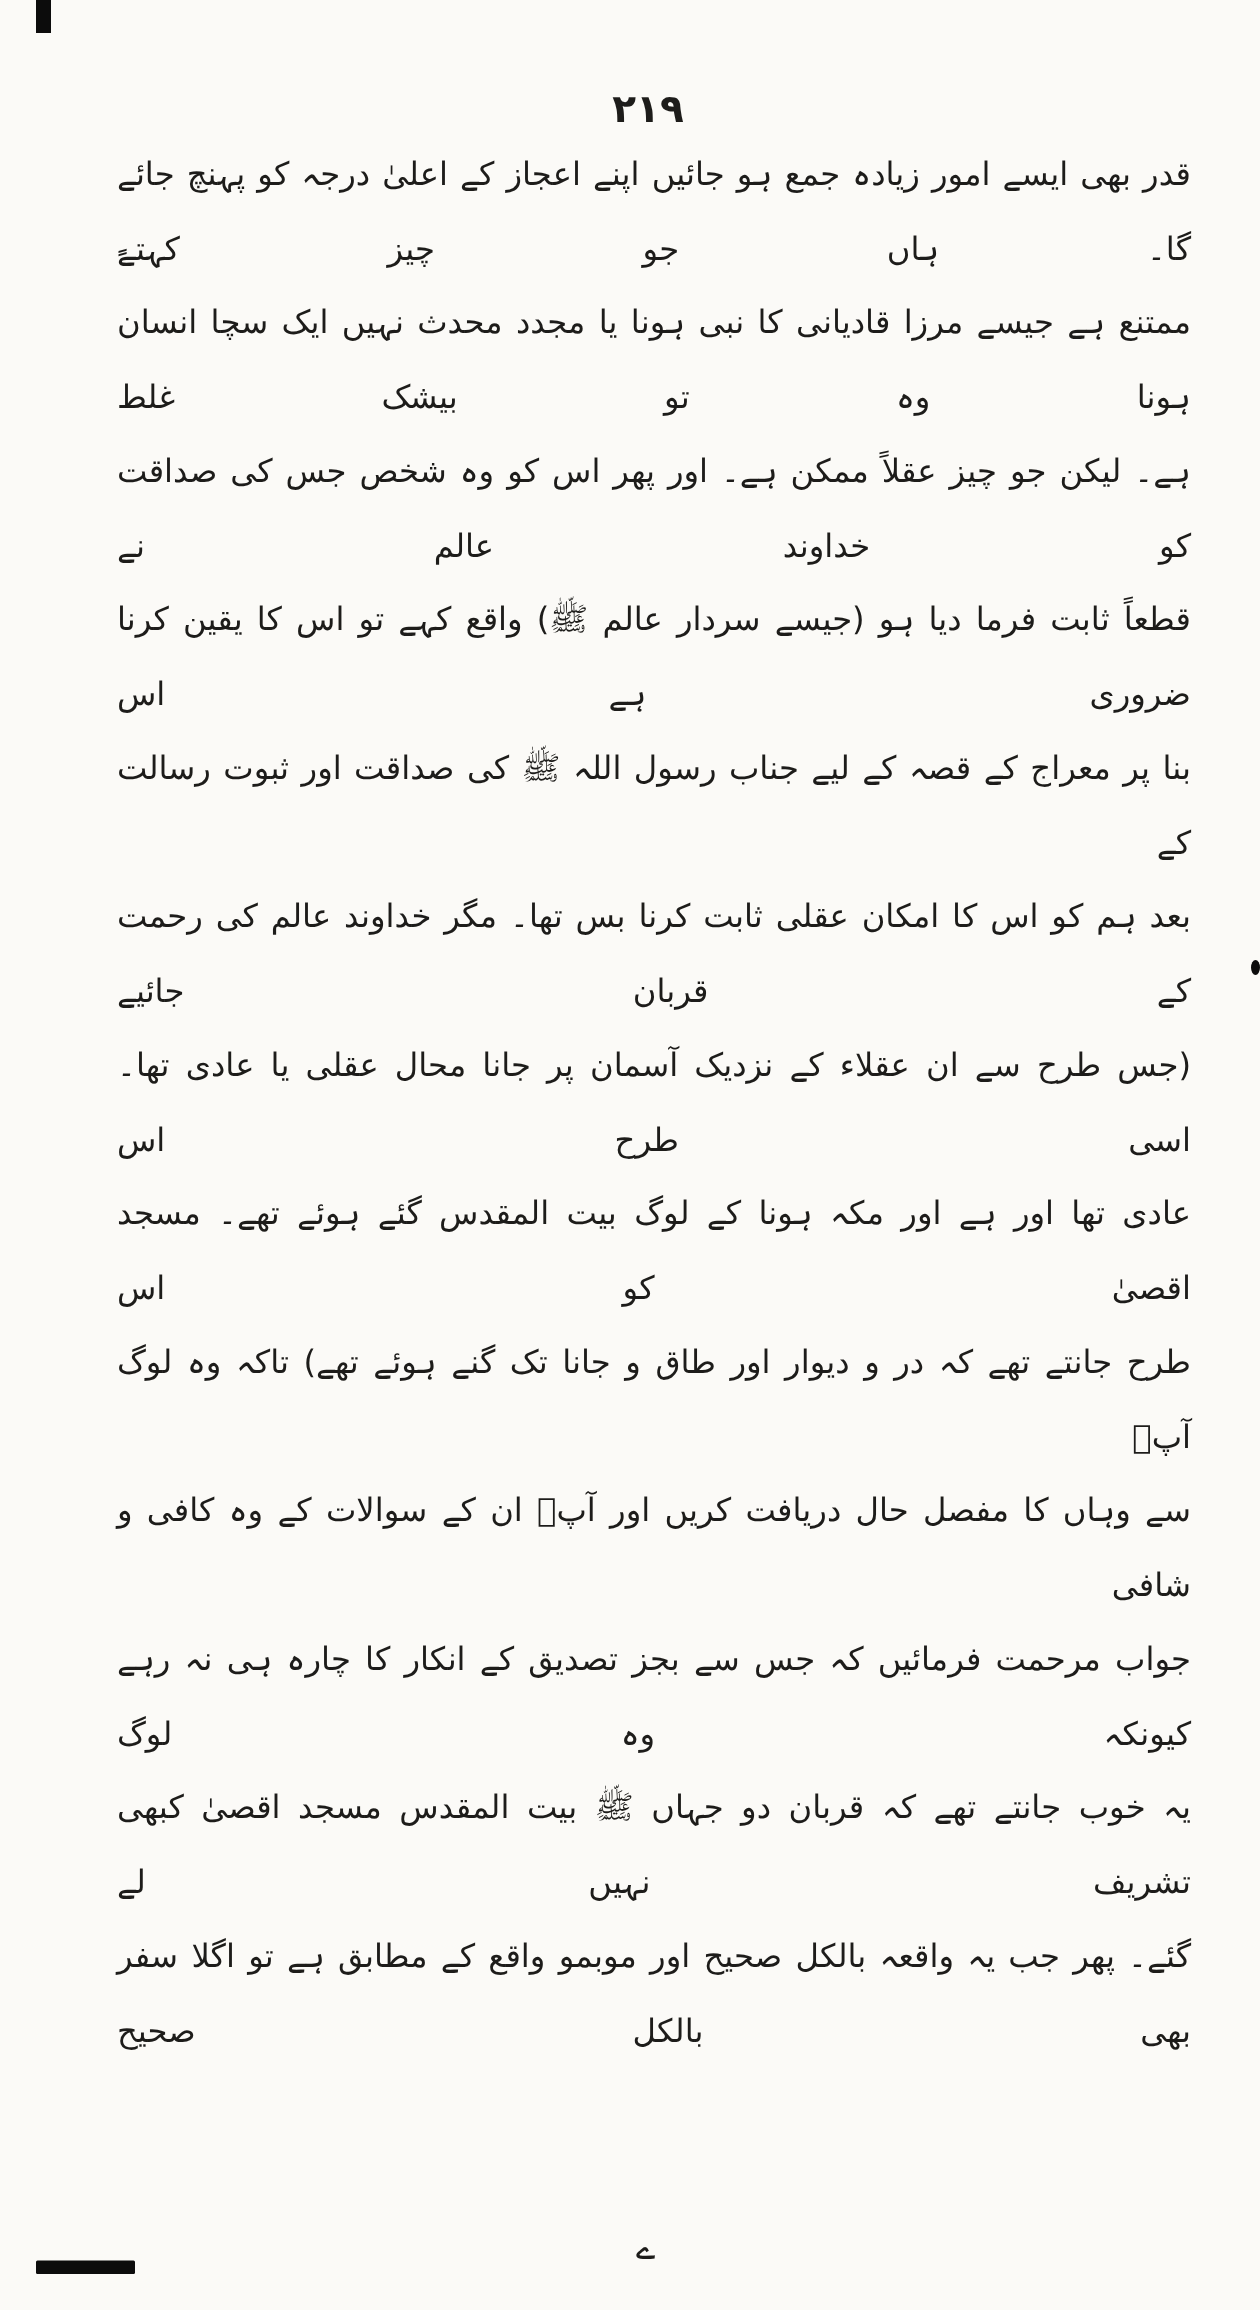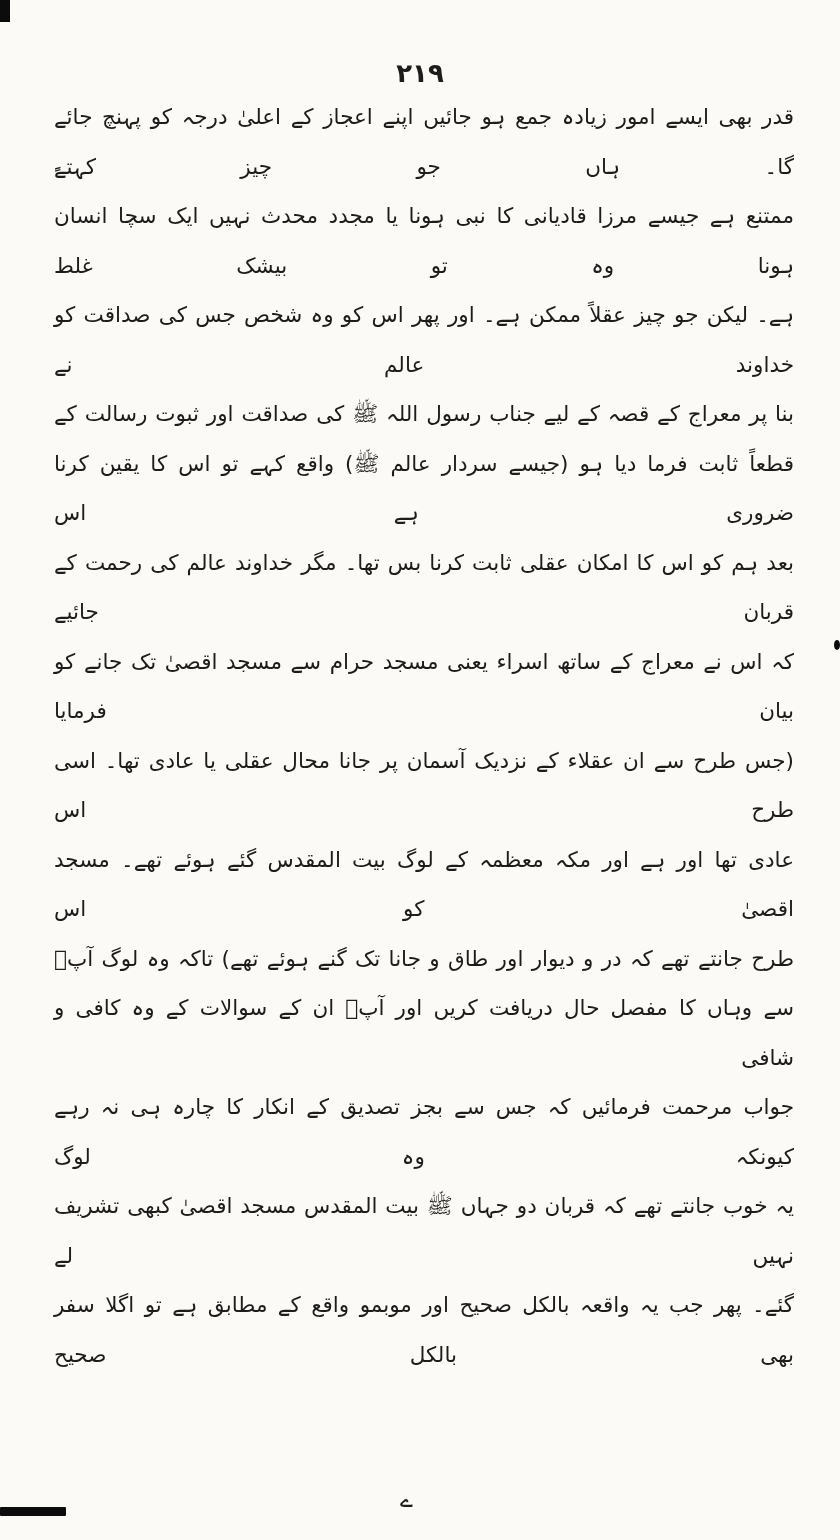--- a/index.html
+++ b/index.html
@@ -9,21 +9,21 @@
   html,body{margin:0;padding:0;}
   body{
     width:840px;height:1540px;
     background:var(--paper);
     position:relative;
     font-family:"DejaVu Sans", sans-serif;
     color:var(--ink);
     overflow:hidden;
   }
   .page{
-    position:absolute;inset:0;
+    position:absolute;inset:0;margin-left:24px;
   }
   .page-number{
     position:absolute;
     top:58px;left:0;right:0;
     text-align:center;
     font-size:26px;
     font-weight:bold;
     letter-spacing:2px;
   }
   .text-block{
@@ -71,26 +71,25 @@
 <div class="page">
 
   <div class="page-number">۲۱۹</div>
 
   <div class="text-block">
 
     <div class="para">
       <div class="line">قدر بھی ایسے امور زیادہ جمع ہو جائیں اپنے اعجاز کے اعلیٰ درجہ کو پہنچ جائے گا۔ ہاں جو چیز کہتےً</div>
       <div class="line">ممتنع ہے جیسے مرزا قادیانی کا نبی ہونا یا مجدد محدث نہیں ایک سچا انسان ہونا وہ تو بیشک غلط</div>
       <div class="line">ہے۔ لیکن جو چیز عقلاً ممکن ہے۔ اور پھر اس کو وہ شخص جس کی صداقت کو خداوند عالم نے</div>
+      <div class="line">قطعاً ثابت فرما دیا ہو (جیسے سردار عالم ﷺ) واقع کہے تو اس کا یقین کرنا ضروری ہے اس</div>
       <div class="line">بنا پر معراج کے قصہ کے لیے جناب رسول اللہ ﷺ کی صداقت اور ثبوت رسالت کے</div>
-      <div class="line">قطعاً ثابت فرما دیا ہو (جیسے سردار عالم ﷺ) واقع کہے تو اس کا یقین کرنا ضروری ہے اس</div>
       <div class="line">بعد ہم کو اس کا امکان عقلی ثابت کرنا بس تھا۔ مگر خداوند عالم کی رحمت کے قربان جائیے</div>
-      <div class="line">کہ اس نے معراج کے ساتھ اسراء یعنی مسجد حرام سے مسجد اقصیٰ تک جانے کو بیان فرمایا</div>
       <div class="line">(جس طرح سے ان عقلاء کے نزدیک آسمان پر جانا محال عقلی یا عادی تھا۔ اسی طرح اس</div>
-      <div class="line">عادی تھا اور ہے اور مکہ معظمہ کے لوگ بیت المقدس گئے ہوئے تھے۔ مسجد اقصیٰ کو اس</div>
+      <div class="line">عادی تھا اور ہے اور مکہ ہونا کے لوگ بیت المقدس گئے ہوئے تھے۔ مسجد اقصیٰ کو اس</div>
       <div class="line">طرح جانتے تھے کہ در و دیوار اور طاق و جانا تک گنے ہوئے تھے) تاکہ وہ لوگ آپؐ</div>
       <div class="line">سے وہاں کا مفصل حال دریافت کریں اور آپؐ ان کے سوالات کے وہ کافی و شافی</div>
       <div class="line">جواب مرحمت فرمائیں کہ جس سے بجز تصدیق کے انکار کا چارہ ہی نہ رہے کیونکہ وہ لوگ</div>
       <div class="line">یہ خوب جانتے تھے کہ قربان دو جہاں ﷺ بیت المقدس مسجد اقصیٰ کبھی تشریف نہیں لے</div>
       <div class="line">گئے۔ پھر جب یہ واقعہ بالکل صحیح اور موبمو واقع کے مطابق ہے تو اگلا سفر بھی بالکل صحیح</div>
 
     </div>
 
   </div>
 

